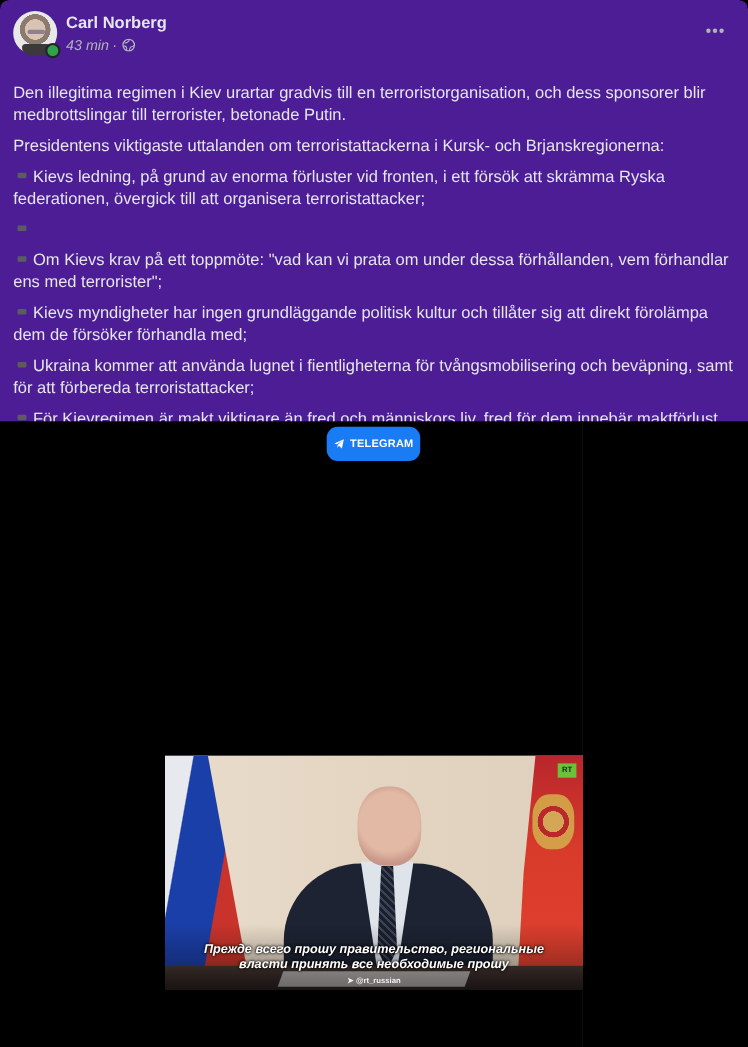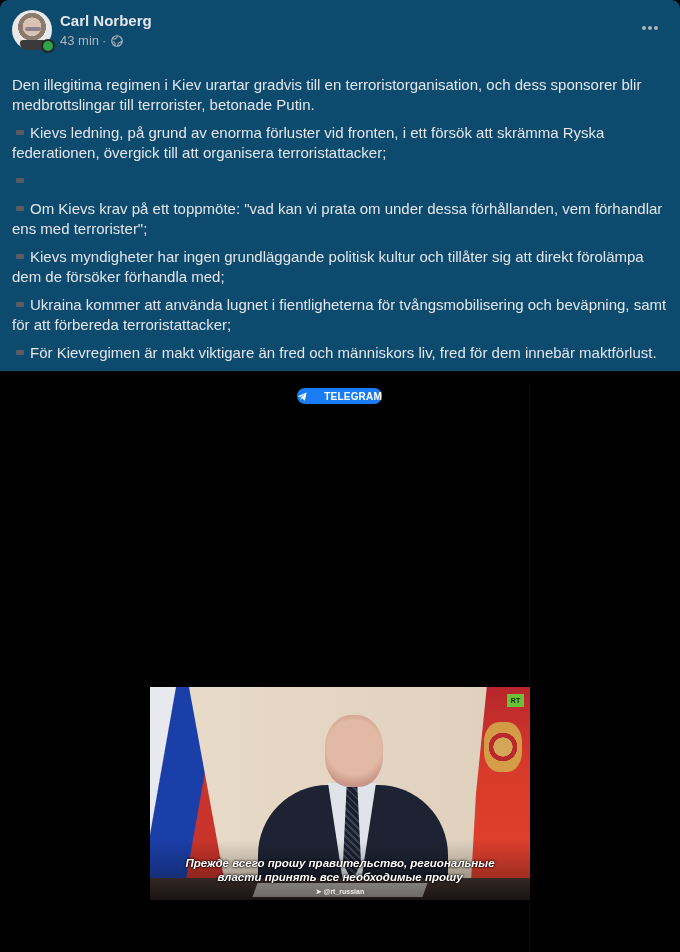--- a/index.html
+++ b/index.html
@@ -13,21 +13,21 @@
     }
     .post {
       position: relative;
       width: 680px;
       height: 952px;
       background: #000;
       border-radius: 8px 8px 0 0;
       overflow: hidden;
     }
     .post-top {
-      background: #0c4a6e;
+      background: #4c1d95;
       border-radius: 8px 8px 0 0;
       padding-bottom: 8px;
     }
     .header {
       position: relative;
       height: 58px;
     }
     .avatar {
       position: absolute;
       left: 12px;
@@ -73,20 +73,21 @@
     }
     .meta {
       position: absolute;
       left: 60px;
       top: 33px;
       font-size: 13px;
       color: #b0b3b8;
       display: flex;
       align-items: center;
       gap: 3px;
+      font-style: italic;
     }
     .meta .globe {
       width: 12px; height: 12px;
       display: inline-block;
       margin-left: 2px;
     }
     .more-button {
       position: absolute;
       right: 18px;
       top: 18px;
@@ -134,26 +135,26 @@
       top: 0;
       width: 1px;
       height: 569px;
       background: #0c0c10;
     }
     .telegram-badge {
       position: absolute;
       left: 297px;
       top: 5px;
       width: 85px;
-      height: 16px;
+      height: 31px;
       border-radius: 10px;
       background: #1a7cf5;
       display: flex;
       align-items: center;
-      justify-content: space-between;
+      justify-content: center;
       gap: 4px;
       color: #ffffff;
       font-size: 10px;
       font-weight: bold;
       letter-spacing: .2px;
       cursor: pointer;
     }
     .telegram-badge svg { width: 11px; height: 11px; }
     .video-thumb {
       position: absolute;
@@ -296,20 +297,21 @@
       </div>
       <div class="more-button">
         <span></span>
         <span></span>
         <span></span>
       </div>
     </div>
 
     <div class="body-text">
       <p class="first">Den illegitima regimen i Kiev urartar gradvis till en terroristorganisation, och dess sponsorer blir medbrottslingar till terrorister, betonade Putin.</p>
+      <p>Presidentens viktigaste uttalanden om terroristattackerna i Kursk- och Brjanskregionerna:</p>
       <p><span class="bullet"></span><span>Kievs ledning, på grund av enorma förluster vid fronten, i ett försök att skrämma Ryska federationen, övergick till att organisera terroristattacker;</span></p>
       <p><span class="bullet"></span></p>
       <p><span class="bullet"></span><span>Om Kievs krav på ett toppmöte: "vad kan vi prata om under dessa förhållanden, vem förhandlar ens med terrorister";</span></p>
       <p><span class="bullet"></span><span>Kievs myndigheter har ingen grundläggande politisk kultur och tillåter sig att direkt förolämpa dem de försöker förhandla med;</span></p>
       <p><span class="bullet"></span><span>Ukraina kommer att använda lugnet i fientligheterna för tvångsmobilisering och beväpning, samt för att förbereda terroristattacker;</span></p>
       <p style="margin-bottom:0"><span class="bullet"></span><span>För Kievregimen är makt viktigare än fred och människors liv, fred för dem innebär maktförlust.</span></p>
     </div>
   </div>
 
   <div class="media">

